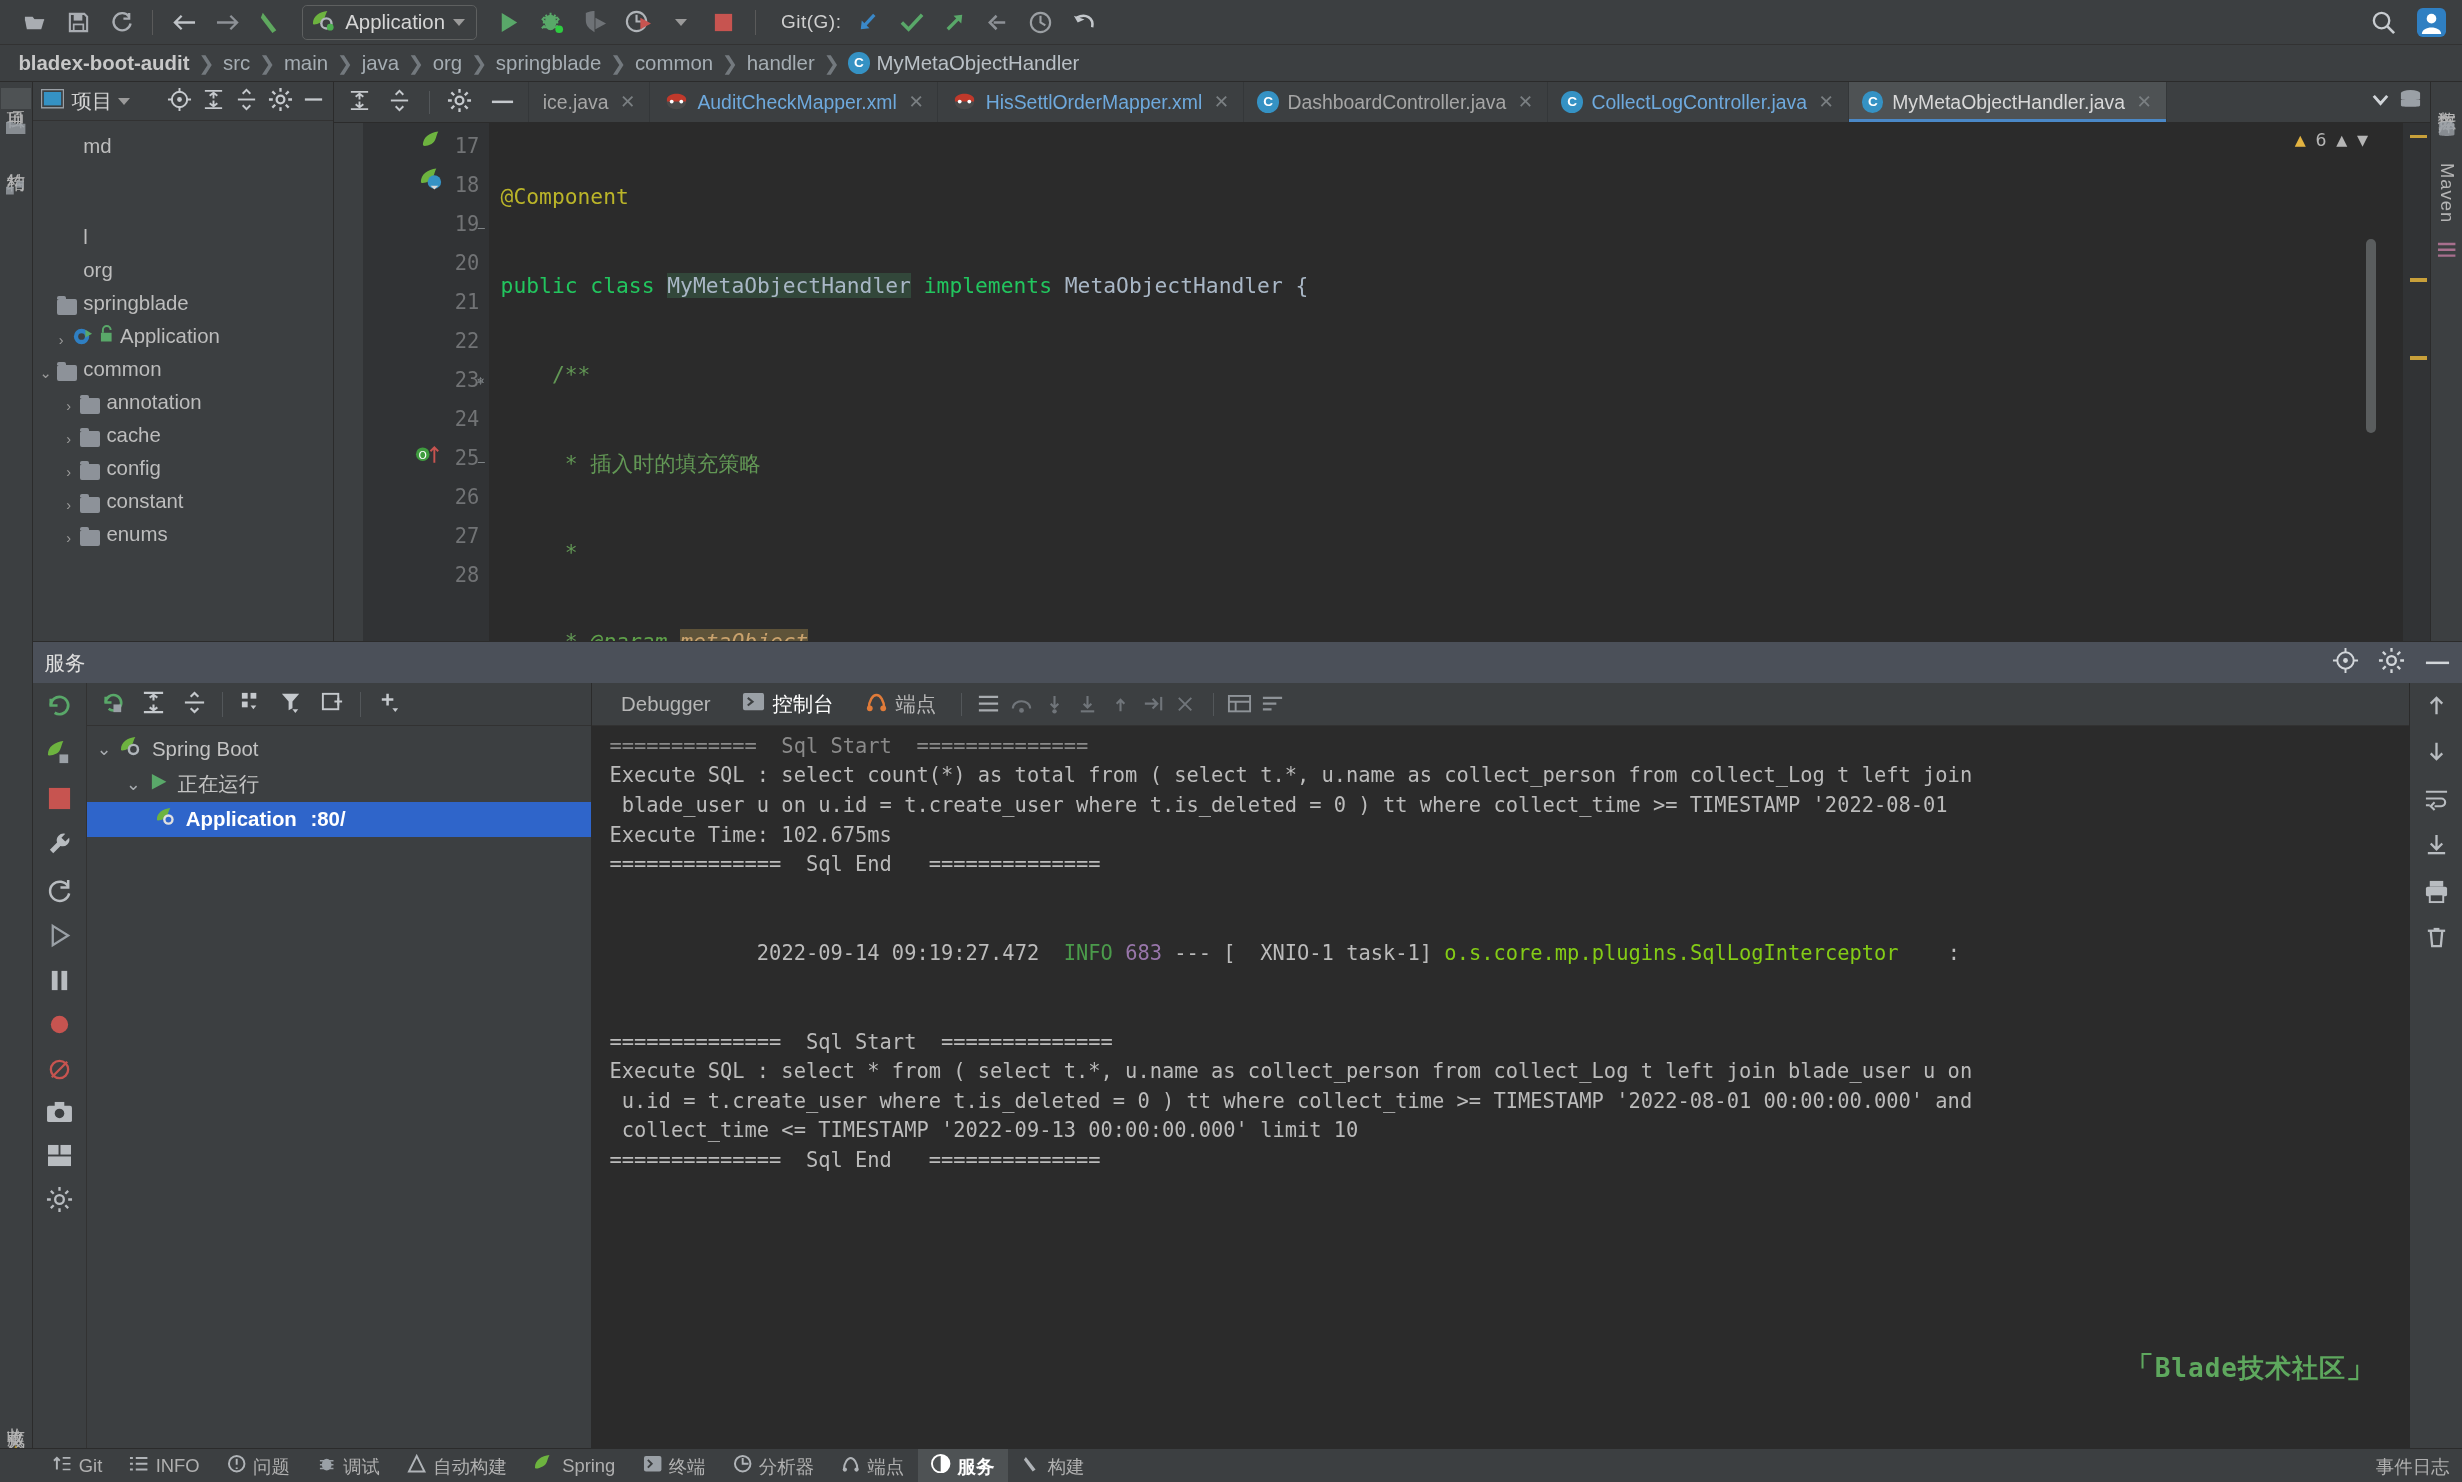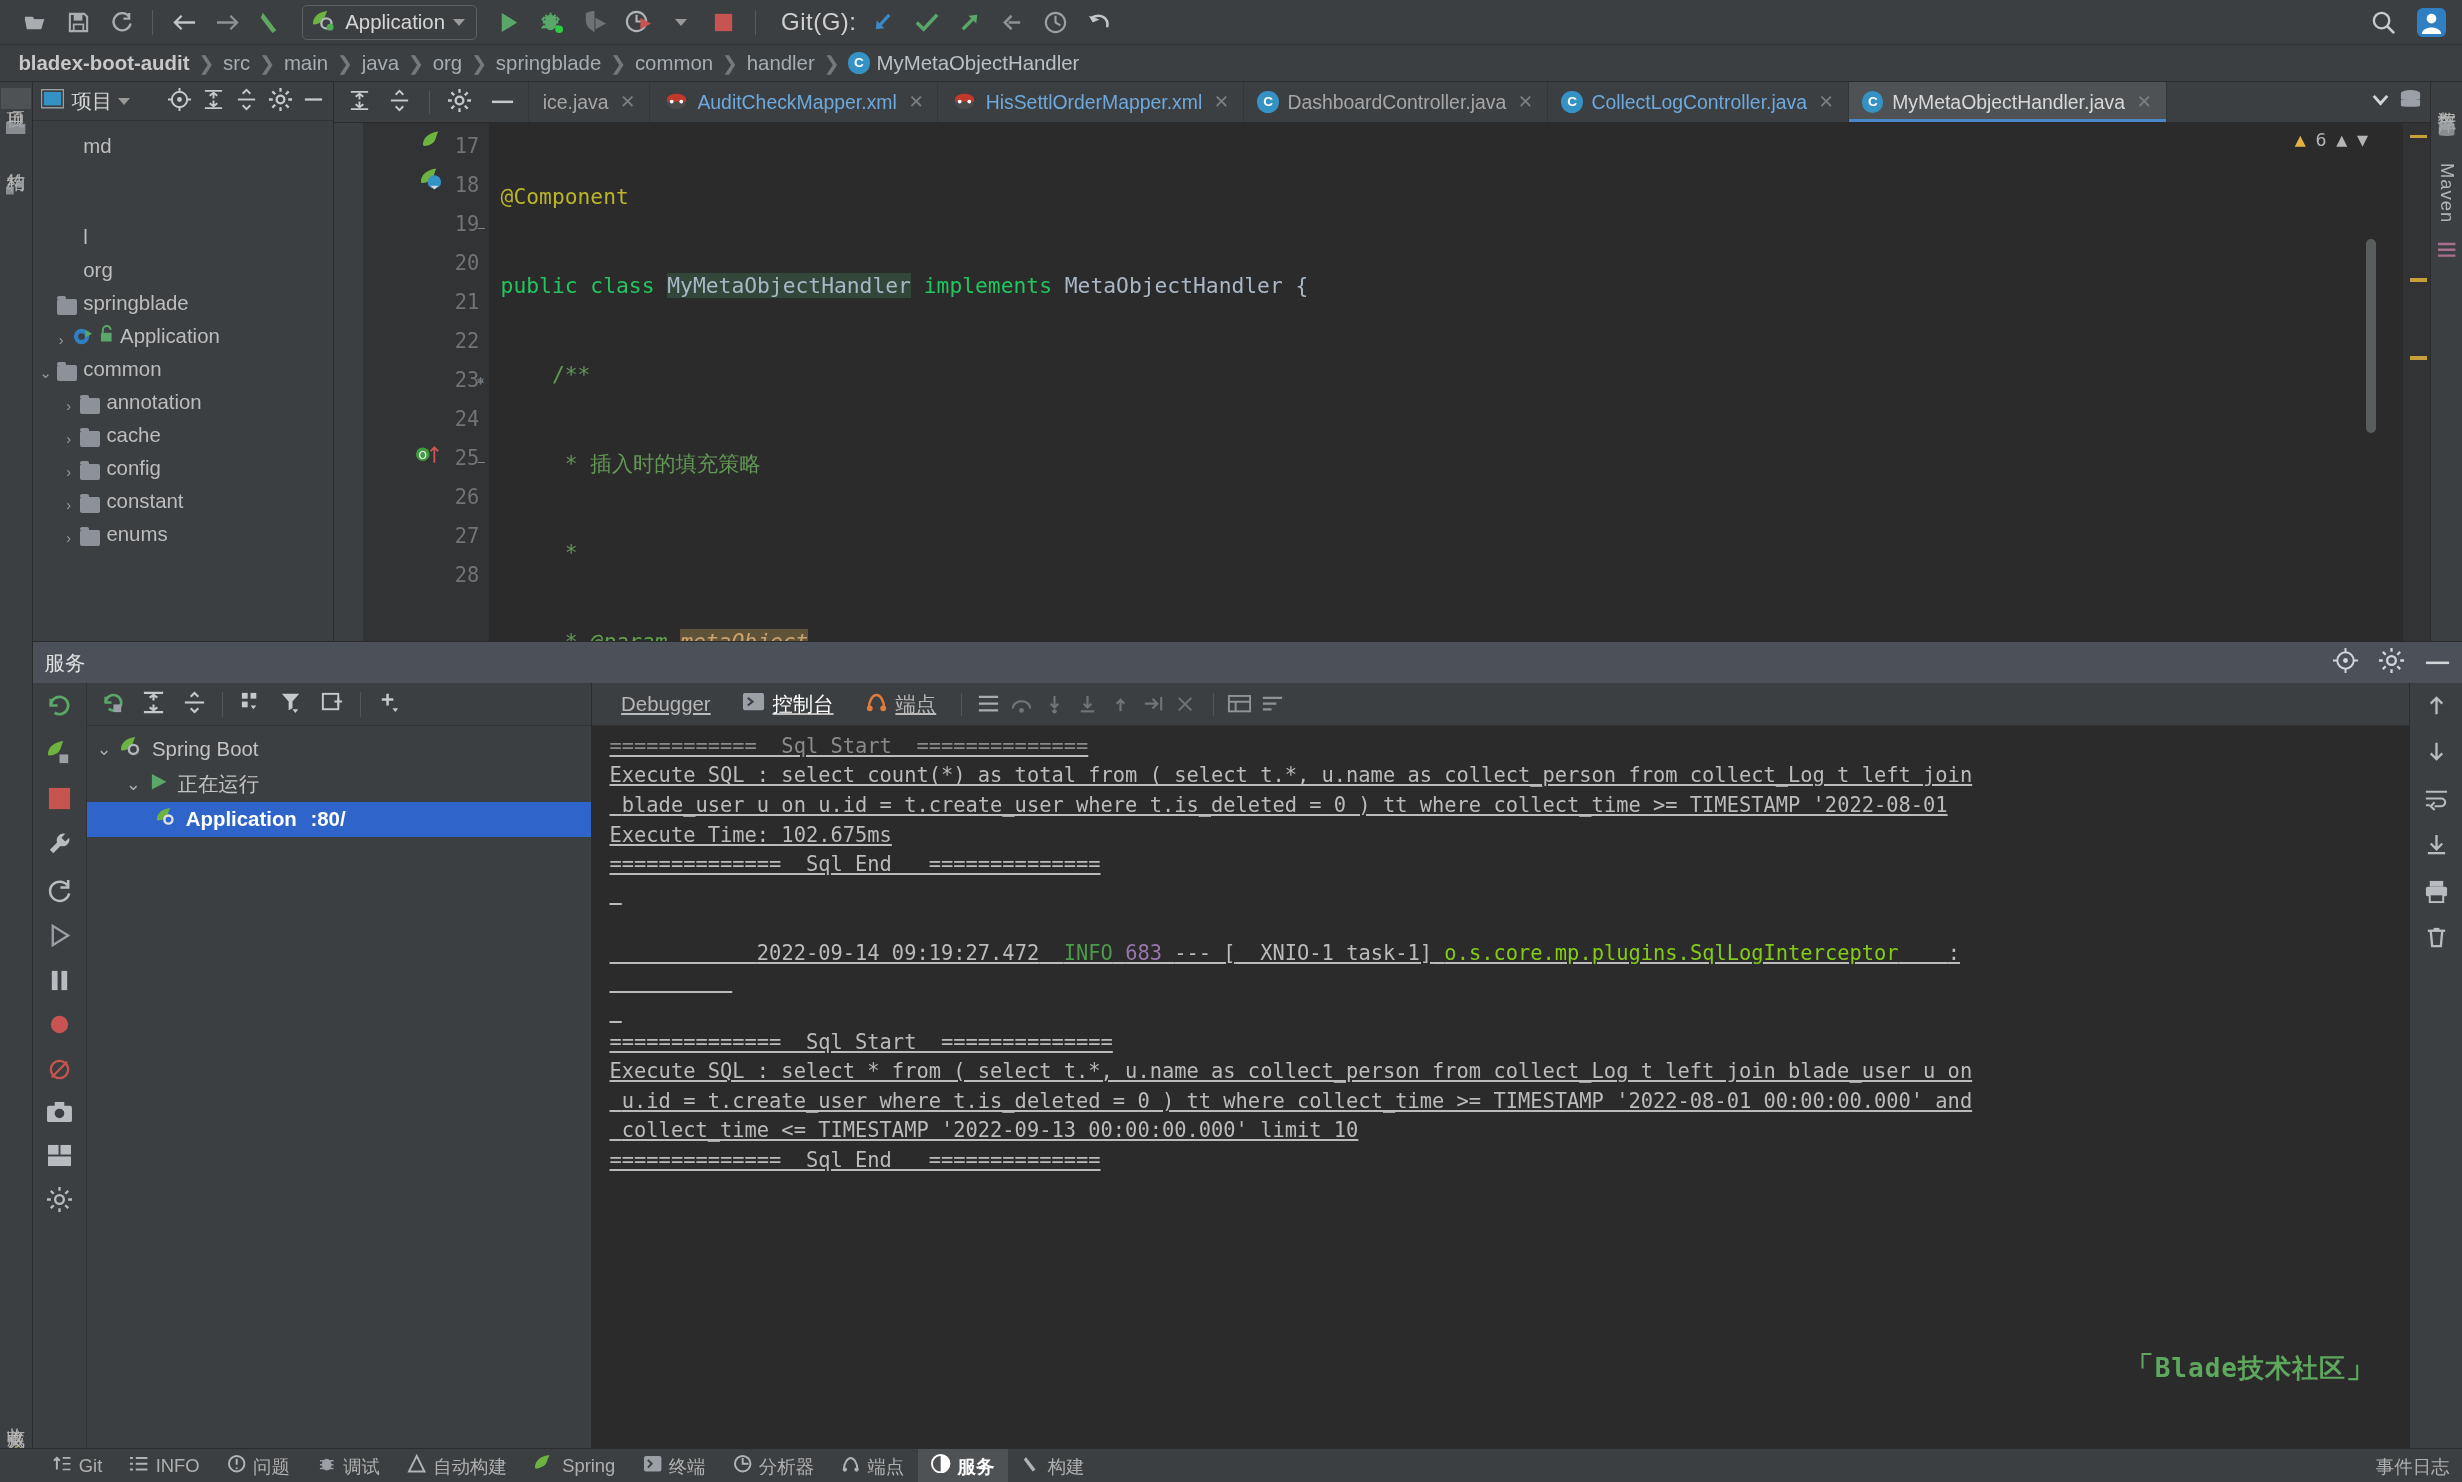--- a/index.html
+++ b/index.html
@@ -26,21 +26,21 @@
   .run-config {
     display: flex; align-items: center; gap: 7.8px; height: 35px;
     border: 1px solid #5e6060; border-radius: 4.9px; padding: 0 11.6px 0 7.8px;
     margin: 0 9.7px; background: #3c3f41;
   }
   .run-config .rc-label { font-size: 20.4px; color: #d6d6d6; }
   .caret-dn {
     width: 0; height: 0; border-left: 6.8px solid transparent; border-right: 6.8px solid transparent;
     border-top: 7.8px solid #9a9a9a;
   }
-  .git-label { font-size: 24px; color: #cfcfcf; margin: 0 5.8px 0 15.5px; letter-spacing: 0.5px;}
+  .git-label { font-size: 19px; color: #cfcfcf; margin: 0 5.8px 0 15.5px; letter-spacing: 0.5px;}
   .tb-right { margin-left: auto; display: flex; align-items: center; padding-right: 9.7px; gap: 5.8px;}
 
   
   .breadcrumb {
     height: 37px; background: #3c3f41; display: flex; align-items: center;
     padding-left: 15.5px; font-size: 20.4px; color: #a5adb3; flex: 0 0 37px;
     border-bottom: 1px solid #2b2b2b;
   }
   .crumb { padding: 0 2.9px; }
   .crumb.root { font-weight: bold; color: #c8c8c8; }
@@ -192,21 +192,21 @@
   .svc-tree-tb {
     height: 43px; display: flex; align-items: center; gap: 15.5px; padding: 0 11.6px;
     border-bottom: 1px solid #323232; flex: 0 0 43px;
   }
   .svc-tree { flex: 1 1 auto; padding-top: 5.8px; font-size: 20.4px; background: #3c3f41; }
   .svc-node { display:flex; align-items:center; height: 35px; padding-left: 9.7px; gap: 7.8px; color:#c3c3c3;}
   .svc-node.lvl2 { padding-left: 39px; }
   .svc-node.lvl3 { padding-left: 68px; }
   .svc-node.selected { background: #2f65ca; color: #fff; font-weight: bold; }
 
-  .console-col { flex: 1 1 auto; display: flex; flex-direction: column; min-width:0;text-decoration:underline; }
+  .console-col { flex: 1 1 auto; display: flex; flex-direction: column; min-width:0; }
   .console-tabs {
     height: 43px; display: flex; align-items: center; gap: 0; padding-left: 13.6px;
     border-bottom: 1px solid #323232; flex: 0 0 43px; background: #3c3f41;
   }
   .ctab { font-size: 20.4px; color: #b6b6b6; padding: 0 15.5px; display:flex; align-items:center; gap:7.8px;}
   .ctab.active { color: #ffffff; }
   .ctab-sep { width:1px; height:23px; background:#53575a; margin: 0 9.7px;}
   .ctb-icon { width: 33px; height: 29px; display:flex;align-items:center;justify-content:center; }
   .console-body {
     flex: 1 1 auto; background: #2b2b2b; overflow: hidden; position: relative;

